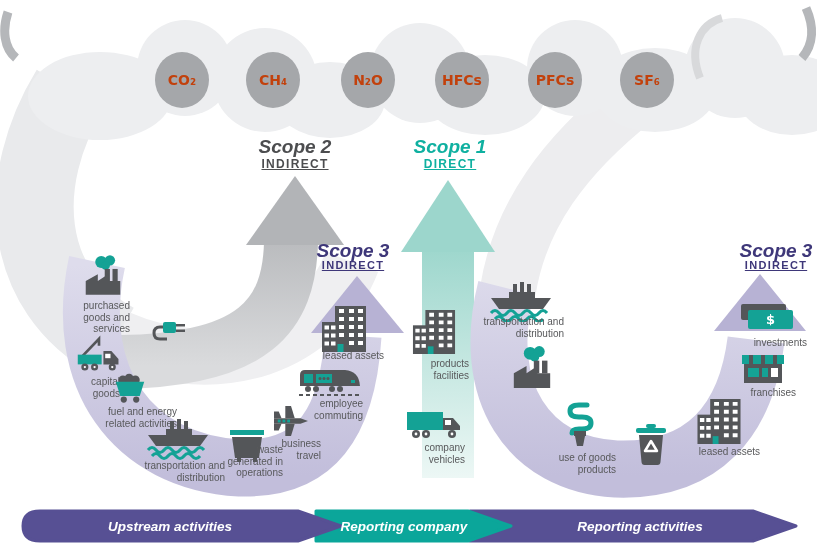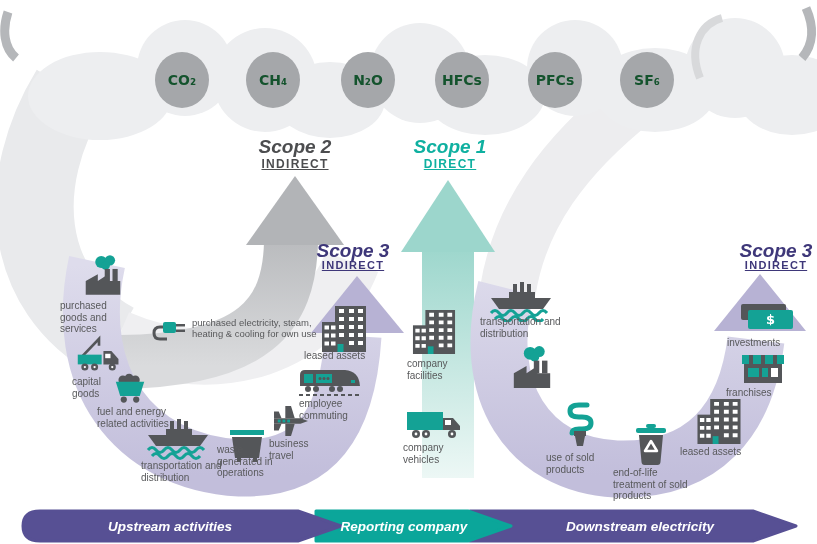--- a/index.html
+++ b/index.html
@@ -1,31 +1,31 @@
 <!DOCTYPE html>
 <html><head>
 <meta charset="utf-8">
 <style>
   html,body{margin:0;padding:0;background:#fff;}
   #stage{position:relative;width:817px;height:544px;background:#fff;overflow:hidden;
          font-family:"Liberation Sans",sans-serif;}
   #bg{position:absolute;left:0;top:0;}
   .abs{position:absolute;}
   .lbl{position:absolute;font:10px/11.5px "Liberation Sans",sans-serif;color:#58595b;
-       text-align:left;transform:translateX(-50%);}
+       text-align:right;transform:translateX(-50%);}
   .lbl-left{position:absolute;font:9.5px/11px "Liberation Sans",sans-serif;color:#58595b;
        text-align:left;}
   .scope-name{position:absolute;transform:translateX(-50%);white-space:nowrap;
        font:italic bold 19px "Liberation Sans",sans-serif;text-align:right;}
   .scope-name.small{font-size:19px;}
   .scope-kind{position:absolute;transform:translateX(-50%);white-space:nowrap;
        font:bold 12px "Liberation Sans",sans-serif;letter-spacing:1.3px;text-decoration:underline;}
   .scope-kind.small{font-size:11px;}
   .gas{position:absolute;transform:translate(-50%,-50%);white-space:nowrap;
-       font:bold 14px "DejaVu Sans",sans-serif;color:#14532d;}
+       font:bold 14px "DejaVu Sans",sans-serif;color:#c2410c;}
   .bar-lbl{position:absolute;transform:translate(-50%,-50%);white-space:nowrap;
        font:italic bold 13.5px "Liberation Sans",sans-serif;color:#fff;}
   .c-gray{color:#4c4d4f;} .c-teal{color:#0fb0a0;} .c-purp{color:#3e3779;}
 </style>
 </head>
 <body>
 
 <div id="stage">
 
   <svg id="bg" width="817" height="544" viewBox="0 0 817 544">
@@ -288,56 +288,54 @@
     </svg>
   <div class="lbl" style="left:331px;top:398px;width:64px">employee commuting</div>
   <svg class="abs" style="left:322px;top:306px" width="44" height="46">
       <use href="#sym-building"></use>
     </svg>
   <div class="lbl" style="left:344px;top:350px;width:80px">leased assets</div>
 
   <svg class="abs" style="left:152px;top:316px" width="36" height="26">
       <use href="#sym-plug"></use>
     </svg>
-  <div class="lbl-left" style="left:192px;top:317px;width:134px">purchased electricity, steam, heating &amp; cooling for own use</div>
 
   <svg class="abs" style="left:412px;top:310px" width="44" height="44">
       <use href="#sym-building"></use>
     </svg>
-  <div class="lbl" style="left:438px;top:358px;width:62px">company facilities</div>
+  <div class="lbl" style="left:438px;top:358px;width:62px">products facilities</div>
   <svg class="abs" style="left:407px;top:410px" width="54" height="30">
       <use href="#sym-truck"></use>
     </svg>
   <div class="lbl" style="left:434px;top:442px;width:62px">company vehicles</div>
 
   <svg class="abs" style="left:489px;top:282px" width="64" height="40">
       <use href="#sym-ship"></use>
     </svg>
   <div class="lbl" style="left:522px;top:316px;width:84px">transportation and distribution</div>
   <svg class="abs" style="left:512px;top:344px" width="40" height="46">
       <use href="#sym-factory"></use>
     </svg>
   <svg class="abs" style="left:565px;top:400px" width="30" height="48">
       <use href="#sym-cfl"></use>
     </svg>
-  <div class="lbl" style="left:581px;top:452px;width:70px">use of sold products</div>
+  <div class="lbl" style="left:581px;top:452px;width:70px">use of goods products</div>
   <svg class="abs" style="left:634px;top:424px" width="34" height="42">
       <use href="#sym-recycle-bin"></use>
     </svg>
-  <div class="lbl" style="left:654px;top:467px;width:82px">end-of-life treatment of sold products</div>
   <svg class="abs" style="left:697px;top:399px" width="44" height="45">
       <use href="#sym-building"></use>
     </svg>
   <div class="lbl" style="left:720px;top:446px;width:80px">leased assets</div>
   <svg class="abs" style="left:742px;top:355px" width="42" height="30">
       <use href="#sym-store"></use>
     </svg>
   <div class="lbl" style="left:761px;top:387px;width:70px">franchises</div>
   <svg class="abs" style="left:739px;top:304px" width="54" height="32">
       <use href="#sym-money"></use>
     </svg>
   <div class="lbl" style="left:767px;top:337px;width:80px">investments</div>
 
   <div class="bar-lbl" style="left:170px;top:526px">Upstream activities</div>
   <div class="bar-lbl" style="left:404px;top:526px">Reporting company</div>
-  <div class="bar-lbl" style="left:640px;top:526px">Downstream electricity</div>
+  <div class="bar-lbl" style="left:640px;top:526px">Reporting activities</div>
 
 </div>
 
 </body></html>

